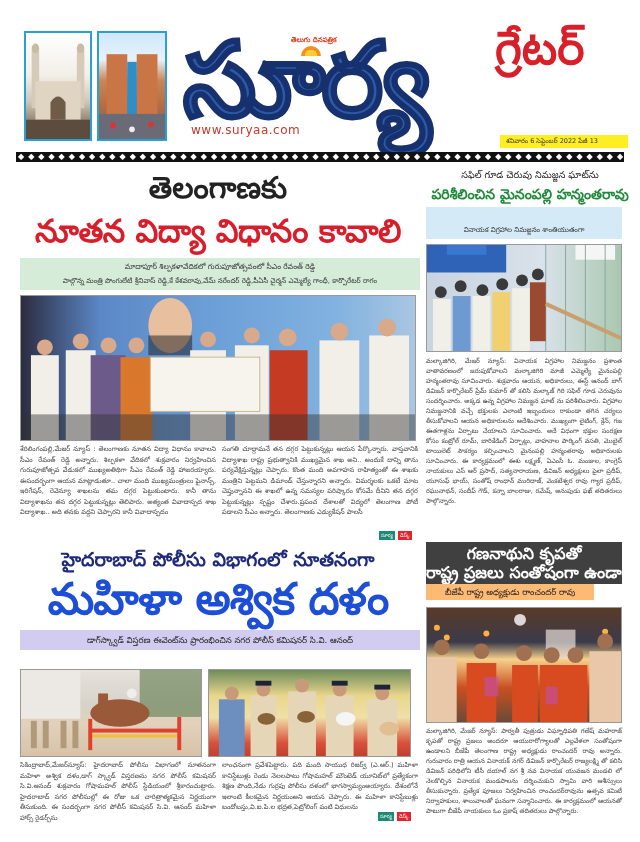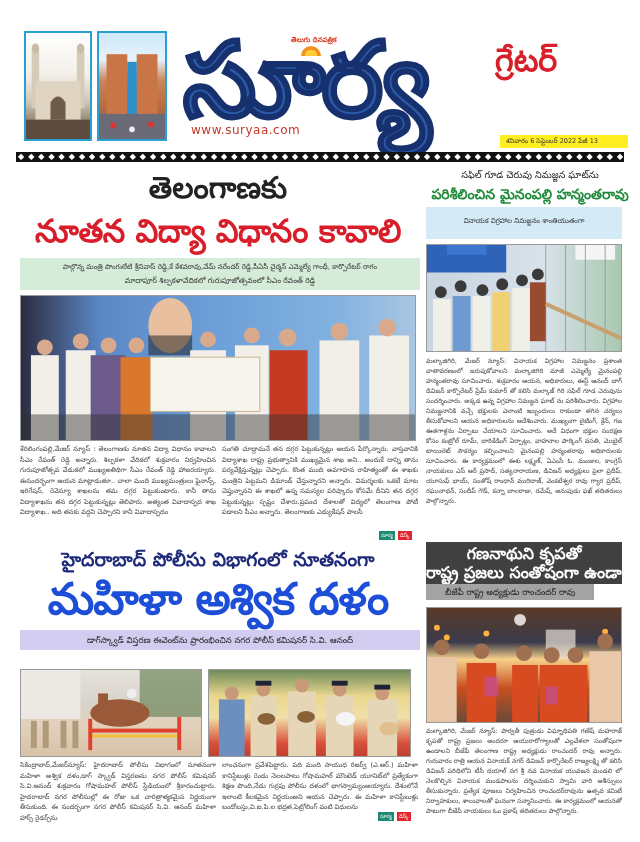--- a/index.html
+++ b/index.html
@@ -12,21 +12,21 @@
   .thumb-1 { left: 24px; width: 68px; background: linear-gradient(#ffffff 0%, #f3efe8 40%, #cfc6b6 65%, #8c7e6a 85%, #5a4e42 100%); }
   .thumb-2 { left: 97px; width: 70px; background: linear-gradient(#cfe8fa 0%, #e6f2fb 25%, #c9855a 45%, #b76b3e 70%, #7d6a6a 85%, #444 100%); }
   .thumb svg { width: 100%; height: 100%; display: block; }
 
   .logo-wrap { position: absolute; left: 183px; top: 20px; width: 260px; height: 125px; }
   .logo-text { position: absolute; left: 0; top: 0; font-family: "DejaVu Serif", serif; font-weight: bold; font-size: 104px; line-height: 120px; color: #2a5aa8; -webkit-text-stroke: 3px #17306e; letter-spacing: -4px; }
   .logo-tagline { position: absolute; left: 108px; top: 16px; font-size: 7px; color: #d83a1a; font-weight: bold; }
   .logo-sun { position: absolute; left: 118px; top: 26px; width: 20px; height: 10px; border-radius: 20px 20px 0 0; background: radial-gradient(circle at 50% 100%, #ffcc33 0 45%, #f29020 46% 100%); }
   .logo-url { position: absolute; left: 8px; top: 103px; font-size: 12px; color: #c23a2a; letter-spacing: 0.5px; }
 
-  .edition-title-1 { position: absolute; left: 495px; top: 40px; font-size: 32px; font-weight: bold; color: #d8202a; line-height: 40px; }
+  .edition-title-1 { position: absolute; left: 495px; top: 28px; font-size: 46px; font-weight: bold; color: #d8202a; line-height: 40px; }
   .edition-title-2 { position: absolute; left: 470px; top: 82px; font-size: 34px; font-weight: bold; color: #d8202a; line-height: 40px; white-space: nowrap; }
   .dateline { position: absolute; left: 500px; top: 135px; width: 128px; height: 13px; background: #ffee22; font-size: 6.5px; line-height: 13px; padding-left: 6px; color: #333; white-space: nowrap; }
 
   .diamond-strip { position: absolute; left: 16px; top: 152px; width: 608px; height: 10px; background: #111; overflow: hidden; white-space: nowrap; font-size: 8px; line-height: 10px; color: #fff; letter-spacing: 4px; padding-left: 2px; }
 
   
   .kicker-1 { position: absolute; left: 20px; top: 168px; width: 396px; text-align: center; font-size: 30px; font-weight: bold; color: #222; line-height: 40px; }
   .headline-1 { position: absolute; left: 20px; top: 208px; width: 396px; text-align: center; font-size: 32px; font-weight: bold; color: #d81e2a; line-height: 46px; white-space: nowrap; letter-spacing: -0.5px; }
   .deck-1 { position: absolute; left: 20px; top: 258px; width: 400px; height: 32px; background: #d5ecd9; font-size: 7.5px; text-align: center; line-height: 14px; padding-top: 2px; color: #333; }
 
@@ -49,27 +49,27 @@
   .photo-2a { position: absolute; left: 20px; top: 669px; width: 182px; height: 88px; border: 1px solid #999; overflow: hidden; background: linear-gradient(#e6e2dc 0%, #d7d2c9 40%, #e2d1bc 62%, #d8c3a8 100%); }
   .photo-2b { position: absolute; left: 208px; top: 669px; width: 203px; height: 88px; border: 1px solid #999; overflow: hidden; background: linear-gradient(#6e8c5a 0%, #e9d68c 30%, #f0e0a8 55%, #d8503a 85%, #c04030 100%); }
   .photo-2a svg, .photo-2b svg { width: 100%; height: 100%; display: block; }
 
   .b2-left { left: 20px; top: 760px; width: 196px; height: 70px; }
   .b2-right { left: 222px; top: 760px; width: 196px; height: 70px; }
 
   
   .r-kicker-1 { position: absolute; left: 430px; top: 168px; width: 200px; text-align: center; font-size: 9.5px; color: #222; line-height: 14px; }
   .r-headline-1 { position: absolute; left: 430px; top: 183px; width: 200px; text-align: center; font-size: 14px; color: #1e8a3a; font-weight: bold; line-height: 22px; white-space: nowrap; }
-  .r-deck-1 { position: absolute; left: 426px; top: 207px; width: 196px; height: 32px; background: #d4eaf6; font-size: 7px; text-align: center; line-height: 13px; padding-top: 8px; color: #333; }
+  .r-deck-1 { position: absolute; left: 426px; top: 207px; width: 196px; height: 32px; background: #d4eaf6; font-size: 7px; text-align: center; line-height: 13px; padding-top: 17px; color: #333; }
   .r-photo-1 { position: absolute; left: 426px; top: 244px; width: 196px; height: 108px; border: 1px solid #999; overflow: hidden; background: linear-gradient(90deg, #c8d4e0 0%, #d9e2ea 60%, #a9c8b0 100%); }
   .r-photo-1 svg { width: 100%; height: 100%; display: block; }
   .r-body-1 { left: 426px; top: 356px; width: 196px; height: 175px; font-size: 6.4px; line-height: 10px; }
 
   .r-box-2 { position: absolute; left: 426px; top: 542px; width: 196px; height: 42px; background: #404040; color: #fff; text-align: center; font-size: 16px; font-weight: bold; line-height: 19px; padding-top: 2px; }
-  .r-sub-2 { position: absolute; left: 426px; top: 584px; width: 168px; height: 16px; background: #a3a3a3; text-align: center; font-size: 8.5px; line-height: 16px; color: #222; }
+  .r-sub-2 { position: absolute; left: 426px; top: 584px; width: 168px; height: 16px; background: #fdba74; text-align: center; font-size: 8.5px; line-height: 16px; color: #222; }
   .r-photo-2 { position: absolute; left: 426px; top: 607px; width: 196px; height: 116px; border: 1px solid #999; overflow: hidden; background: linear-gradient(#5a3a28 0%, #3b3b4a 30%, #f6d08a 45%, #c85020 70%, #6a4a3a 100%); }
   .r-photo-2 svg { width: 100%; height: 100%; display: block; }
   .r-body-2 { left: 426px; top: 726px; width: 196px; height: 90px; font-size: 6.4px; line-height: 10px; }
 </style>
 </head>
 <body>
 
 <header class="masthead">
   <div class="thumb thumb-1">
     <svg viewBox="0 0 68 110" preserveAspectRatio="none">
@@ -103,22 +103,22 @@
 
   <div class="edition-title-1">గ్రేటర్</div>
   <div class="dateline">శనివారం 6 సెప్టెంబర్ 2022 పేజీ 13</div>
 </header>
 <div class="diamond-strip">◆◆◆◆◆◆◆◆◆◆◆◆◆◆◆◆◆◆◆◆◆◆◆◆◆◆◆◆◆◆◆◆◆◆◆◆◆◆◆◆◆◆◆◆◆◆◆◆◆◆◆◆◆◆◆◆◆◆◆◆◆◆◆◆◆◆◆◆◆◆◆◆◆◆</div>
 
 <article>
   <div class="kicker-1">తెలంగాణకు</div>
   <h1 class="headline-1">నూతన విద్యా విధానం కావాలి</h1>
   <div class="deck-1">
+    <div>మాదాపూర్ శిల్పకళావేదికలో గురుపూజోత్సవంలో సీఎం రేవంత్ రెడ్డి</div>
     <div style="white-space:nowrap;font-size:7px;">పాల్గొన్న మంత్రి పొంగులేటి శ్రీనివాస్ రెడ్డి,కే కేశవరావు,వేమ్ నరేందర్ రెడ్డి,పీఏసీ చైర్మన్ ఎమ్మెల్యే గాంధీ, కార్పొరేటర్ రాగం</div>
-    <div>మాదాపూర్ శిల్పకళావేదికలో గురుపూజోత్సవంలో సీఎం రేవంత్ రెడ్డి</div>
   </div>
   <div class="photo-1">
     <svg viewBox="0 0 396 146" preserveAspectRatio="none">
       <rect x="0" y="0" width="396" height="146" fill="none"></rect>
       <ellipse cx="150" cy="30" rx="22" ry="28" fill="#e8c0a0"></ellipse>
       <rect x="128" y="40" width="44" height="20" fill="#1a1a1a" opacity="0.5"></rect>
       <g fill="#f2efe9">
         <rect x="10" y="60" width="28" height="86"></rect>
           <rect x="45" y="55" width="30" height="91"></rect>
         <rect x="170" y="55" width="36" height="91"></rect>

